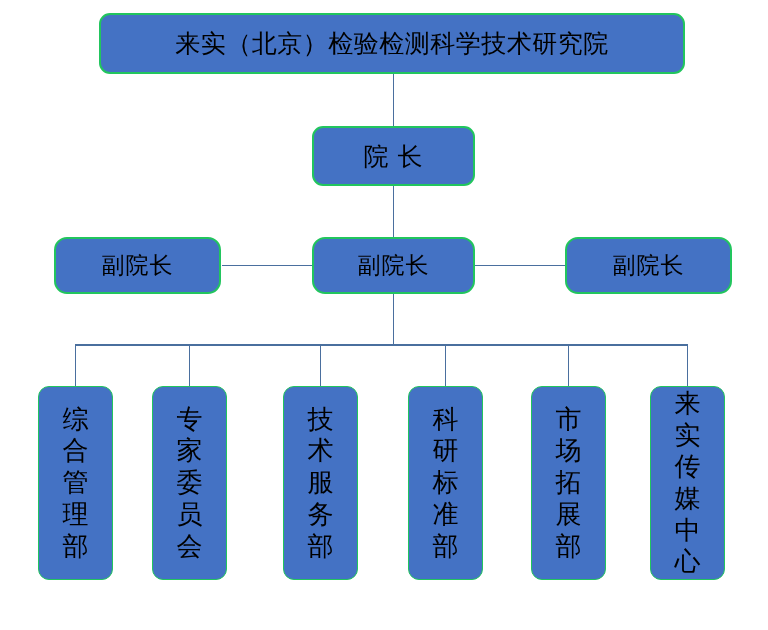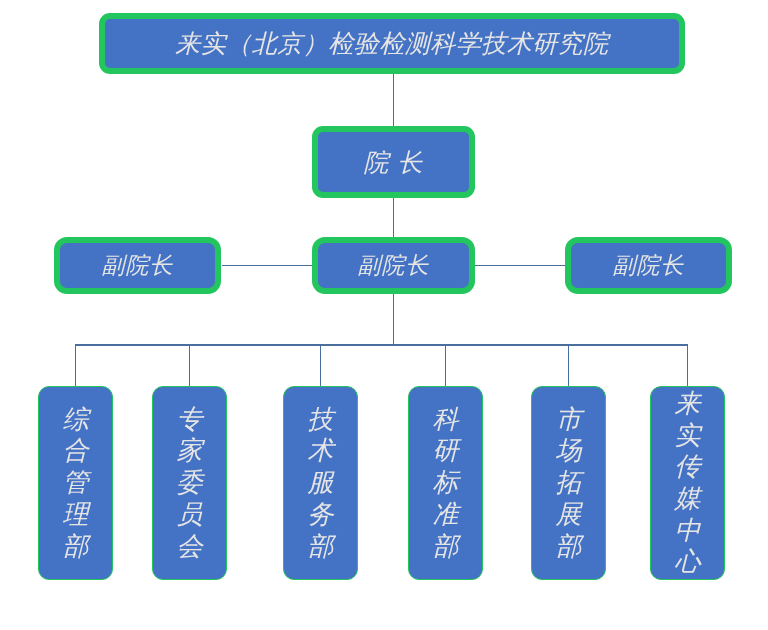--- a/index.html
+++ b/index.html
@@ -33,49 +33,48 @@
     z-index: 1;
     pointer-events: none;
   }
 
   
   .node {
     position: absolute;
     z-index: 2;
     box-sizing: border-box;
     background: #4472C4;
-    border: 6px solid #22c55e;
+    border: 2px solid #22c55e;
     border-radius: 10px;
-    color: #e5e5e5;
+    color: #000000;
     display: flex;
     align-items: center;
     justify-content: center;
     text-align: center;
     line-height: 1.15;
     white-space: nowrap;
-    font-style: italic;
   }
 
   
   .node.root {
     left: 99px;
     top: 13px;
     width: 586px;
     height: 61px;
     border-radius: 11px;
     font-size: 25px;
     letter-spacing: 0.5px;
   }
 
   
   .node.director {
     left: 312px;
     top: 126px;
     width: 163px;
-    height: 72px;
+    height: 60px;
     border-radius: 11px;
     font-size: 25px;
     letter-spacing: 1px;
   }
 
   
   .node.deputy {
     top: 237px;
     width: 167px;
     height: 57px;

